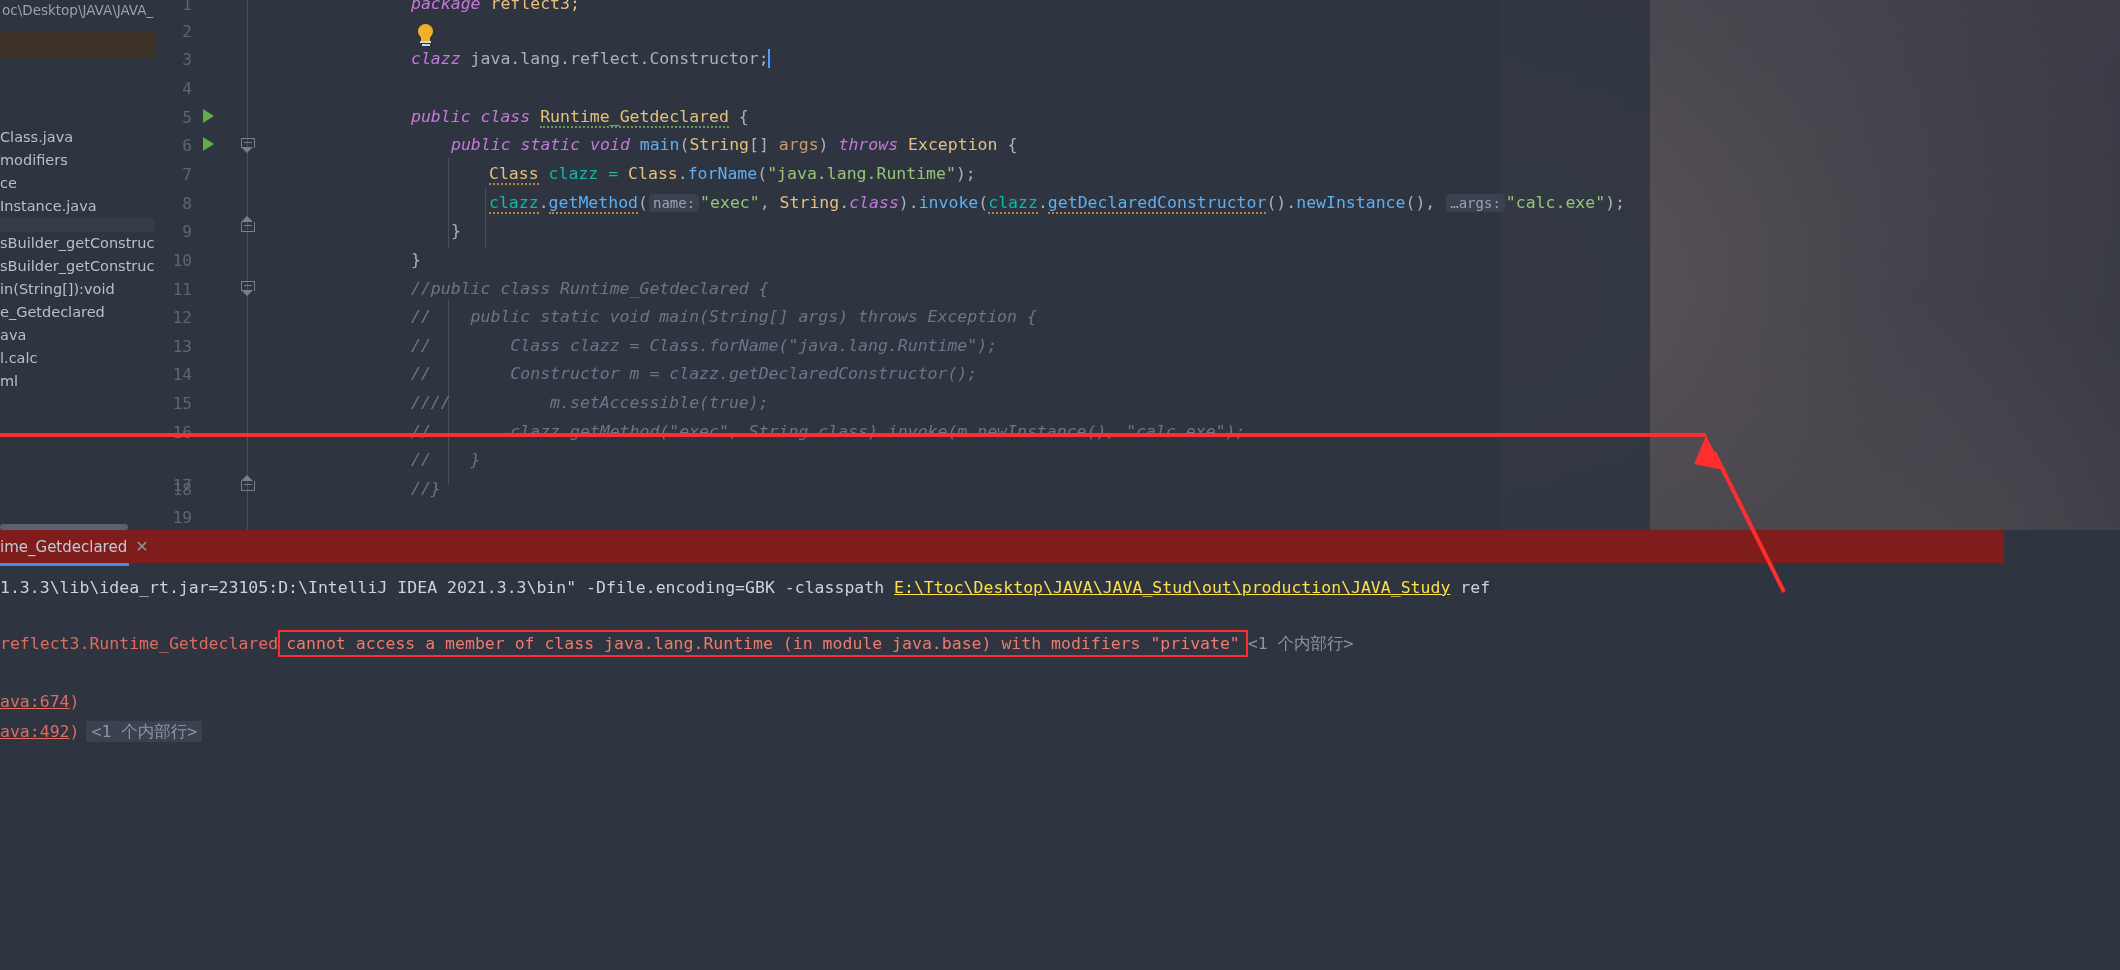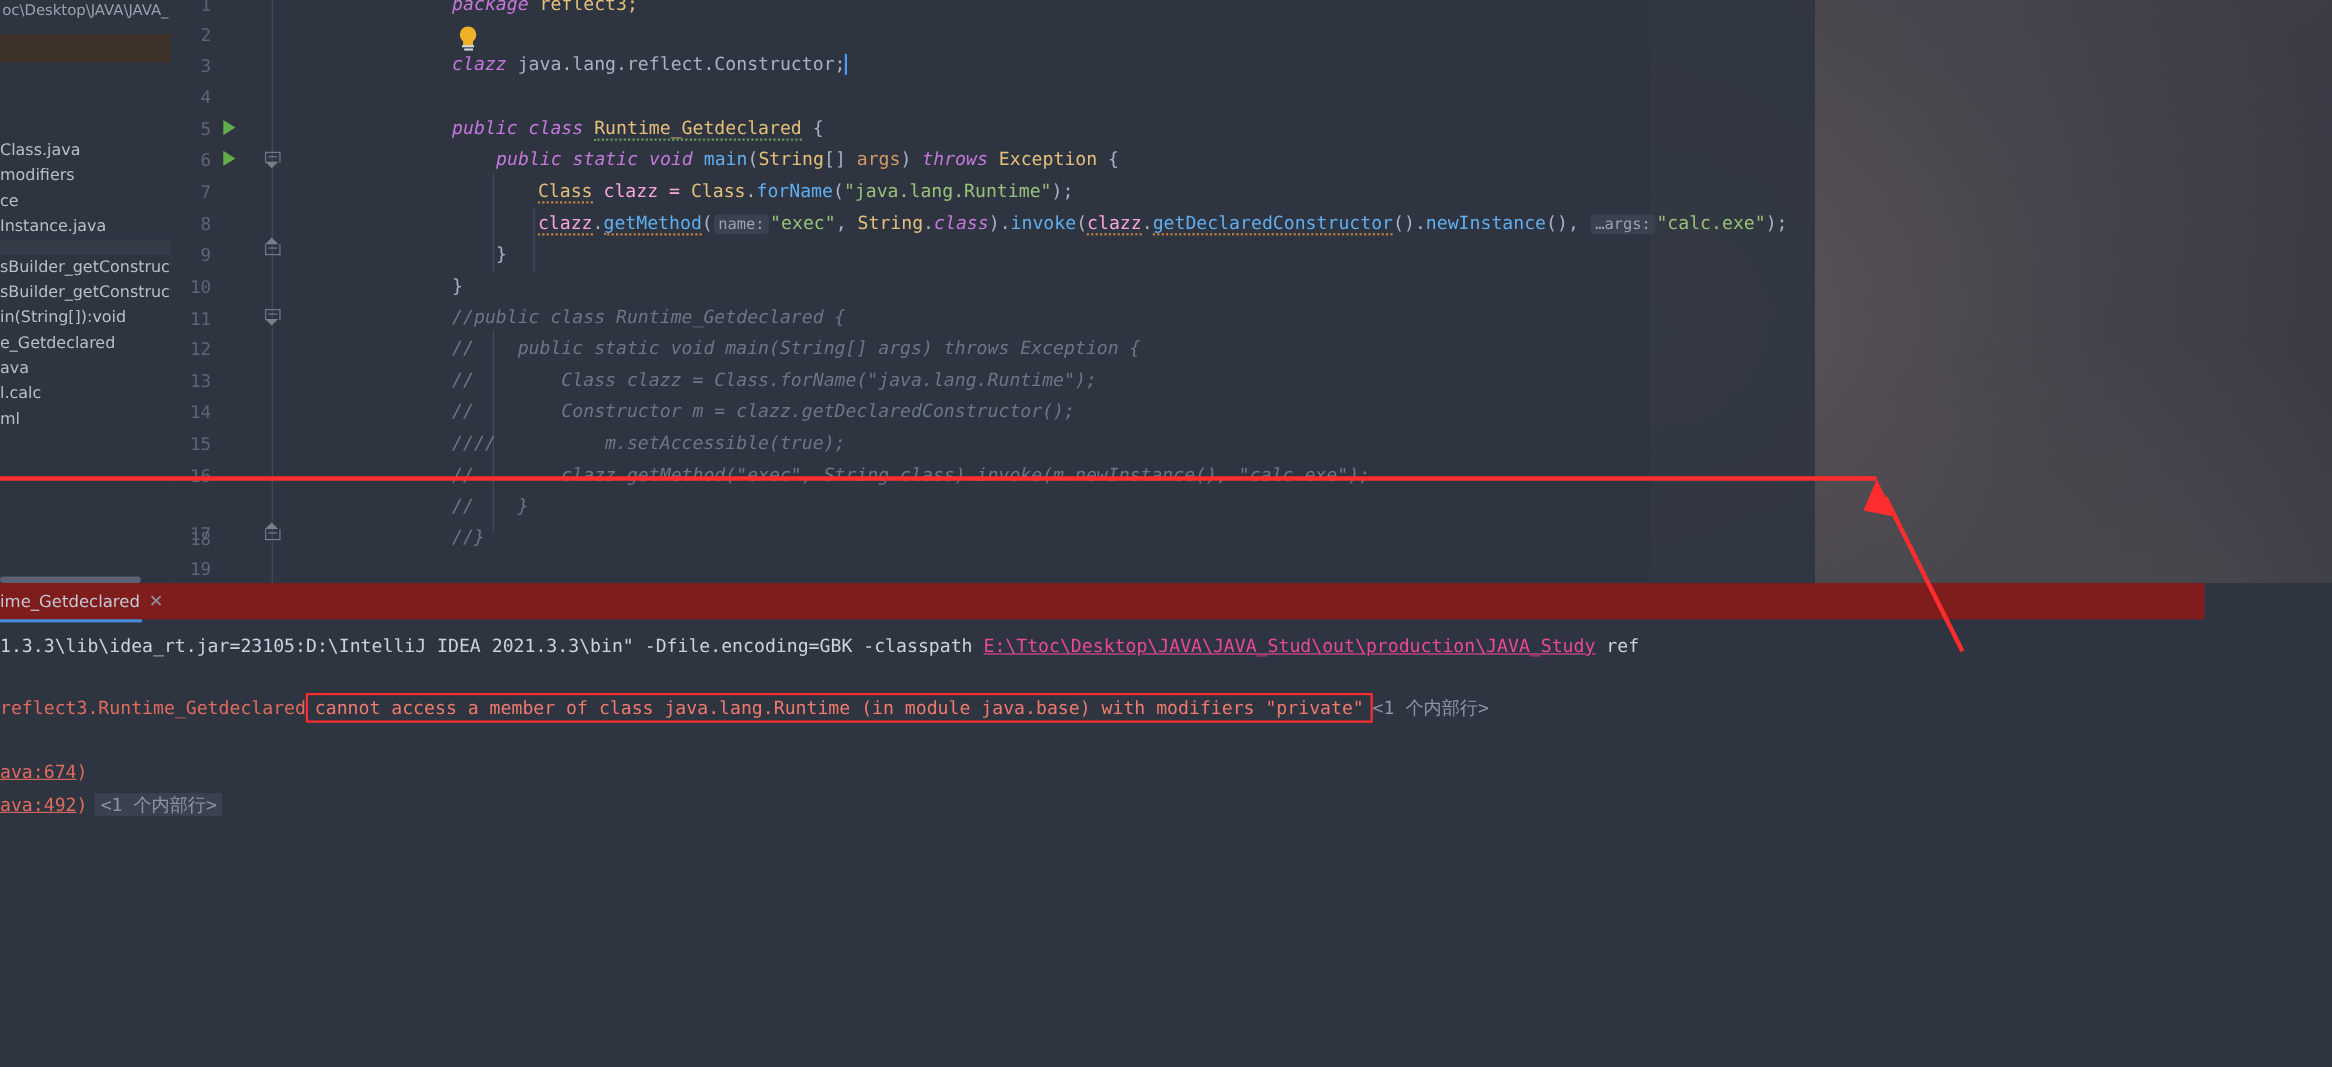--- a/index.html
+++ b/index.html
@@ -159,21 +159,21 @@
     font-size: 16.5px;
     white-space: pre;
   }
   .cl { position: absolute; left: 256px; }
 
   .k   { color: #c678dd; font-style: italic; }
   .typ { color: #e5c07b; }
   .fn  { color: #61afef; }
   .str { color: #98c379; }
   .pln { color: #abb2bf; }
-  .id  { color: #f9a8d4; }
+  .id  { color: #14b8a6; }
   .param { color: #d19a66; margin-top: 30px; }
   .cmt { color: #6b7689; font-style: italic; }
   .squig-g { border-bottom: 2px dotted #6a9955; }
   .squig-o { border-bottom: 2px dotted #c08040; }
   .caret {
     display: inline-block; width: 2px; height: 19px;
     background: #4a9eff; vertical-align: -4px;
     margin-left: -1px;
   }
   .hint {
@@ -211,21 +211,21 @@
   .console-body {
     position: absolute; left: 0; top: 36px;
     width: 2120px; height: 404px;
     background: #2e3440;
     font-family: "DejaVu Sans Mono", monospace;
     font-size: 16.5px;
     white-space: pre;
   }
   .cline { position: absolute; left: 0; }
   .c-white { color: #cdd3de; }
-  .c-link  { color: #ec4899; text-decoration: underline; margin-top: 45px; }
+  .c-link  { color: #fde047; text-decoration: underline; margin-top: 45px; }
   .c-err   { color: #e06c5f; }
   .c-errlink { color: #e06c5f; text-decoration: underline; }
   .c-gray  { color: #8d95a3; }
   .c-errbox {
     color: #f07a6e;
     border: 2px solid #ff2d2d;
     padding: 2px 6px;
   }
 
   

